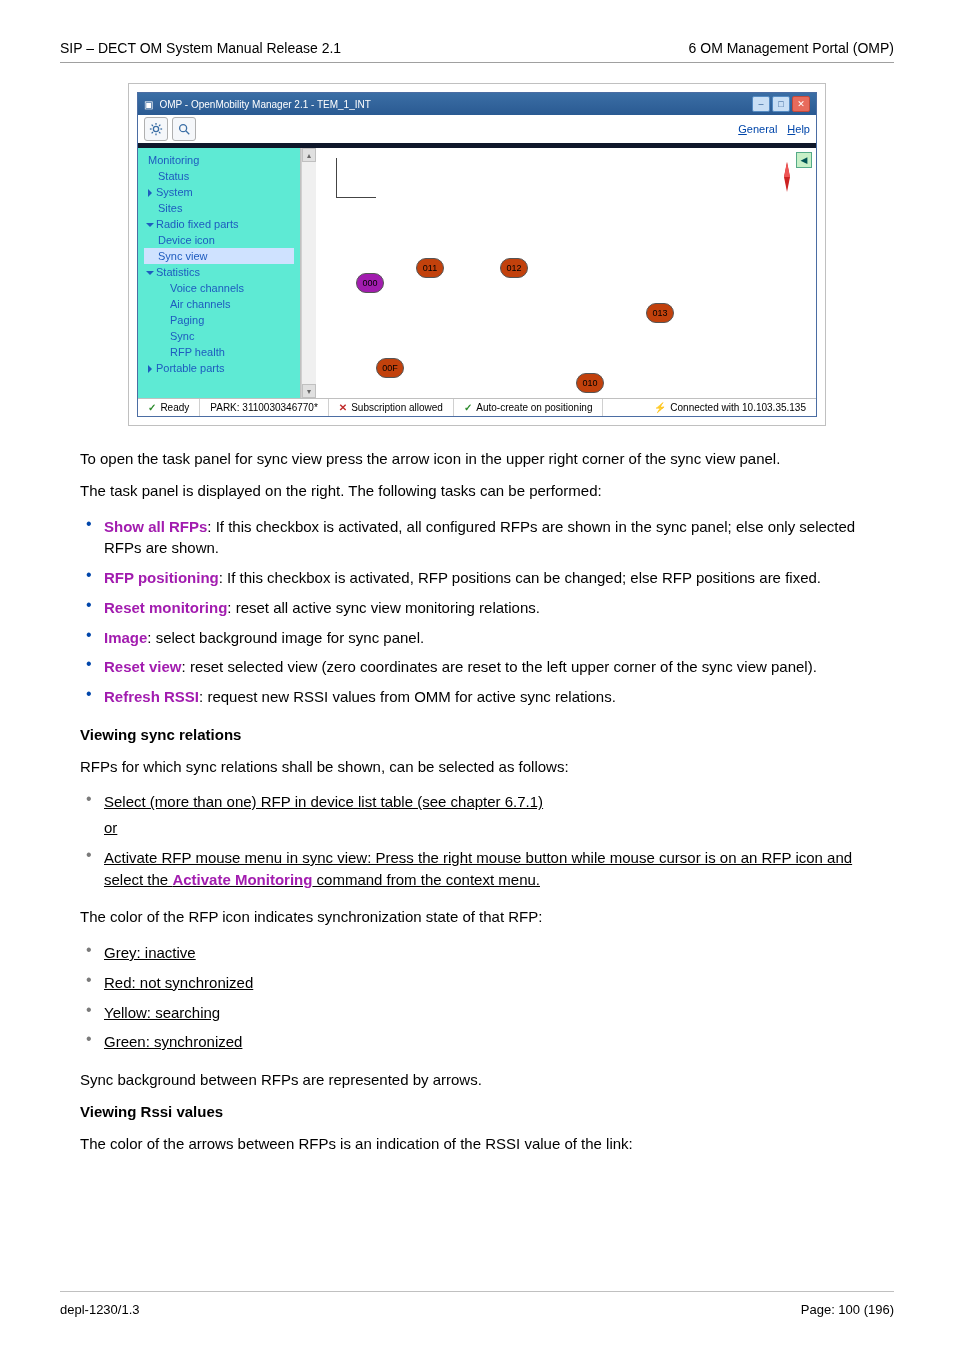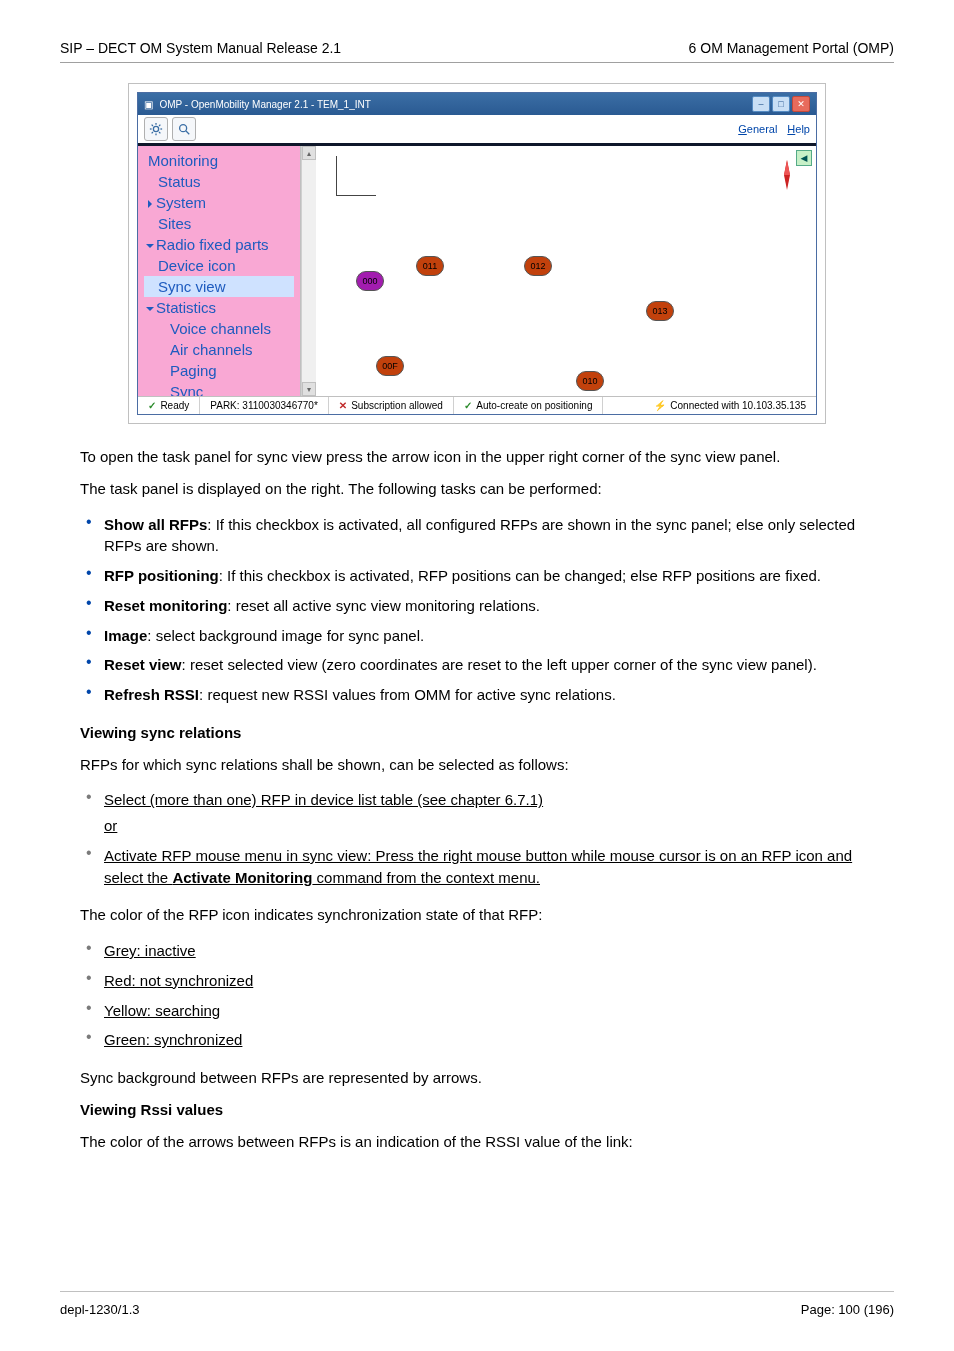--- a/index.html
+++ b/index.html
@@ -48,36 +48,36 @@
   .title-bar .left { display:flex; align-items:center; gap:6px; }
   .title-bar .win-buttons { display:flex; gap:2px; }
   .title-bar .win-btn {
     width: 16px; height: 14px; background:#c9dff5; border:1px solid #548ac2;
     border-radius:2px; display:flex; align-items:center; justify-content:center;
     font-size:9px; color:#2a5a92;
   }
   .title-bar .win-btn.close { background:#e86b5c; color:#fff; border-color:#c3493a; }
   .toolbar {
     display:flex; justify-content:space-between; align-items:center;
-    border-bottom:3px solid #0f172a; padding:2px 6px;text-align:center;
+    border-bottom:5px solid #0f172a; padding:2px 6px;text-align:center;
   }
   .toolbar .left-icons { display:flex; gap:4px; }
   .tool-icon {
     width:22px; height:22px; border:1px solid #b0b0b0; border-radius:3px;
     display:flex; align-items:center; justify-content:center; background:#f5f7fa;
     color:#3b6ea5;
   }
   .toolbar .menus { display:flex; gap:10px; font-size:11px; color:#0046aa; }
   .toolbar .menus span { }
   .toolbar .menus u { text-decoration: underline; }
   .app-body { display:flex; height:250px; }
   .tree {
     width:150px; border-right:1px solid #c0c0c0; padding:4px 6px;
-    color:#1e5bbf; font-size:15px; overflow:hidden; position:relative;
-    background:#f9a8d4;
+    color:#1e5bbf; font-size:11px; overflow:hidden; position:relative;
+    background:#5eead4;
   }
   .tree .item { padding:2px 0 2px 4px; white-space:nowrap; }
   .tree .sub { padding-left:14px; }
   .tree .sub2 { padding-left:26px; }
   .tree .tri { display:inline-block; width:0;height:0; border-left:4px solid #1e5bbf;
     border-top:4px solid transparent; border-bottom:4px solid transparent; margin-right:4px; vertical-align:middle;}
   .tree .tri.down { transform: rotate需90deg; border-left:4px solid #1e5bbf; transform:rotate(90deg); }
   .tree .selected { background:#cfe2ff; }
   .canvas {
     flex:1; position:relative; background:#fff;
@@ -117,21 +117,21 @@
   .tick { color:#2a8a2a; font-weight:bold; }
   .cross { color:#c02a2a; font-weight:bold; }
   .plug { color:#c59a00; }
 
   .body-text {
     font-size: 15px;
     line-height: 1.45;
     margin: 12px 20px;
   }
   .body-text p { margin: 10px 0; }
-  .link-bold { color:#000000; font-weight:bold; }
+  .link-bold { color:#a21caf; font-weight:bold; }
   ul.dots { list-style:none; padding:0; margin:6px 0 12px 0; }
   ul.dots > li { position:relative; padding:4px 0 4px 24px; }
   ul.dots > li::before {
     content:"•"; position:absolute; left:6px; top:4px; color:#0046aa; font-size:16px; line-height:1;
   }
   ul.grey-dots { list-style:none; padding:0; margin:6px 0 12px 0;text-decoration:underline; }
   ul.grey-dots > li { position:relative; padding:4px 0 4px 24px; }
   ul.grey-dots > li::before {
     content:"•"; position:absolute; left:6px; top:4px; color:#7a7a7a; font-size:16px; line-height:1;
   }
@@ -220,21 +220,21 @@
           <div class="axis"></div>
           <div class="arrow-btn">◀</div>
           <div class="compass">
             <svg viewBox="0 0 30 30">
                 <polygon points="15,0 18,15 15,30 12,15" fill="#c22"></polygon>
                 <polygon points="15,0 18,15 12,15" fill="#e55"></polygon>
               </svg>
           </div>
           <div class="rfp-node grey" style="left:40px; top:125px;">000</div>
           <div class="rfp-node green" style="left:100px; top:110px;">011</div>
-          <div class="rfp-node green" style="left:208px; top:110px;">012</div>
+          <div class="rfp-node green" style="left:184px; top:110px;">012</div>
           <div class="rfp-node green" style="left:330px; top:155px;">013</div>
           <div class="rfp-node green" style="left:60px; top:210px;">00F</div>
           <div class="rfp-node green" style="left:260px; top:225px;">010</div>
         </div>
       </div>
       <div class="status-bar">
         <div class="status-cell">
             <span class="tick">✓</span>
             <span>Ready</span>
           </div>

